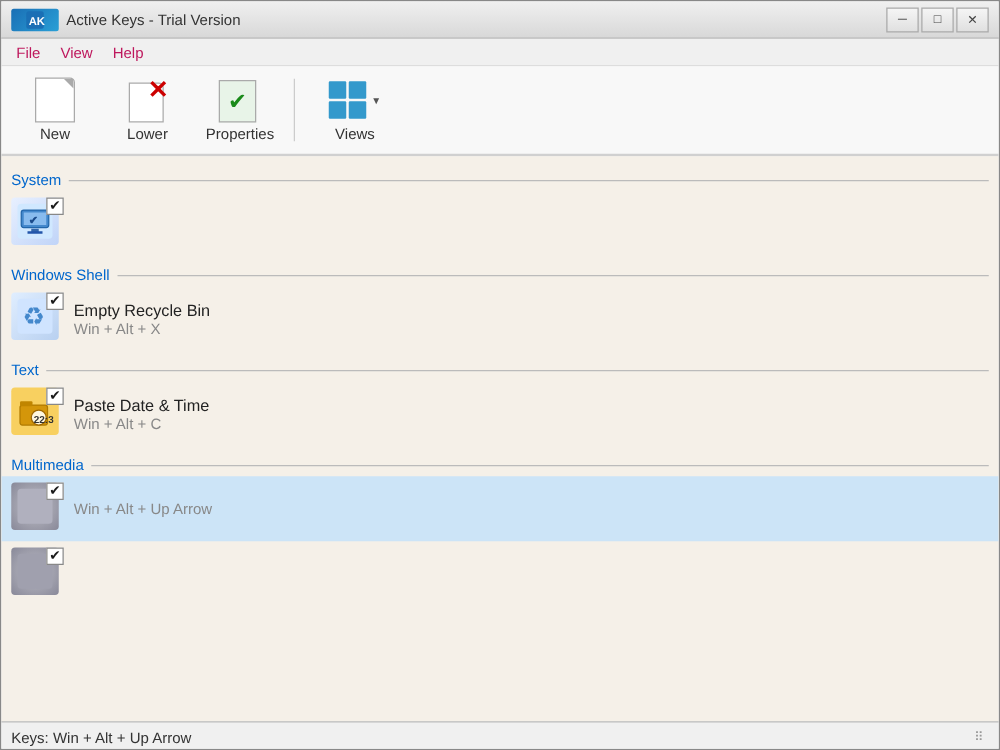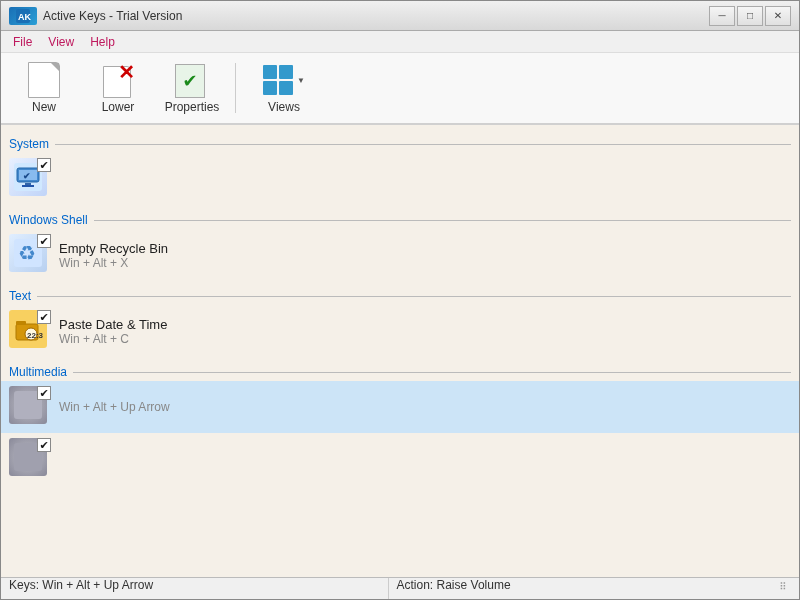--- a/index.html
+++ b/index.html
@@ -21,21 +21,21 @@
       justify-content: space-between;
       padding: 0 8px;
       border-bottom: 1px solid #aaa;
     }
     #title-bar-left {
       display: flex;
       align-items: center;
       gap: 6px;
     }
     #app-icon {
-      width: 28px;
+      width: 38px;
       height: 18px;
       background: linear-gradient(135deg, #1a6fb5, #2a9fd6);
       border-radius: 2px;
       display: flex;
       align-items: center;
       justify-content: center;
       color: white;
       font-size: 10px;
       font-weight: bold;
       text-decoration: underline;
@@ -300,20 +300,21 @@
       align-items: center;
       justify-content: center;
       font-size: 22px;
     }
     
     #status-bar {
       height: 24px;
       background: #f0f0f0;
       border-top: 1px solid #bbb;
       display: flex;
+      align-items: center;
       padding: 0 8px;
       gap: 10px;
     }
     #status-keys {
       flex: 1;
       font-size: 12px;
       color: #333;
     }
     #status-action {
       flex: 1;
@@ -540,15 +541,14 @@
           </div>
         </div>
       </div>
     </div>
 
   </div>
 </div>
 
 <div id="status-bar">
   <span id="status-keys">Keys: Win + Alt + Up Arrow</span>
-  <span id="status-action">Action: Raise Volume</span>
   <span id="status-resize">⠿</span>
 </div>
 
 </body></html>

